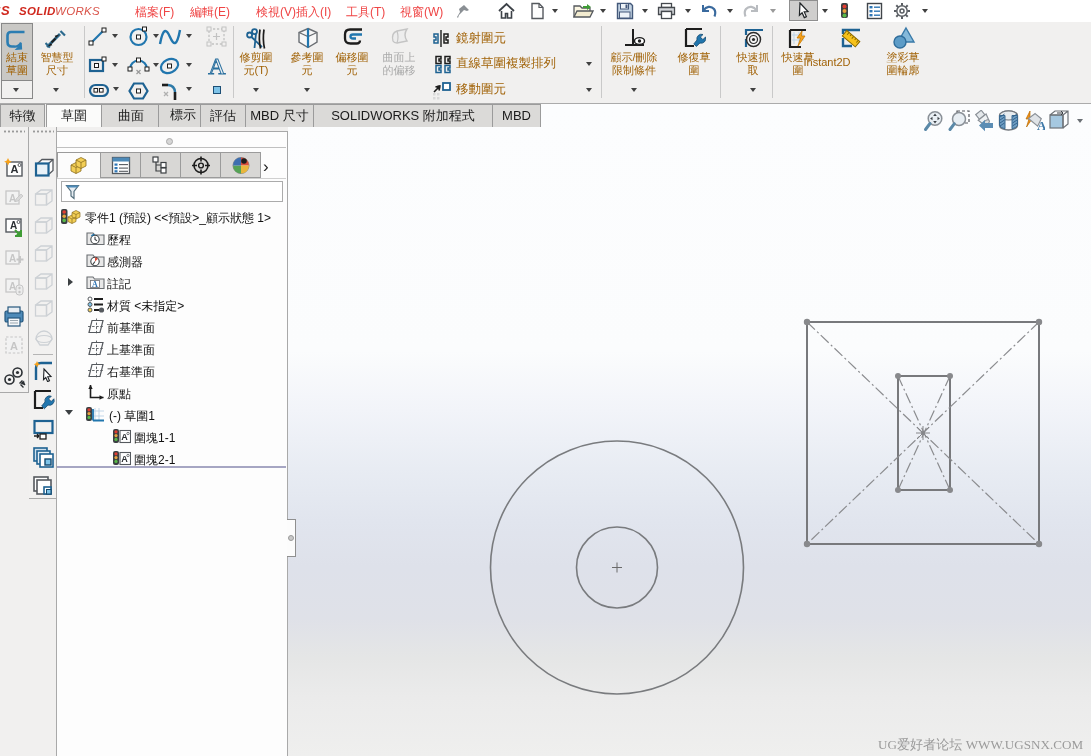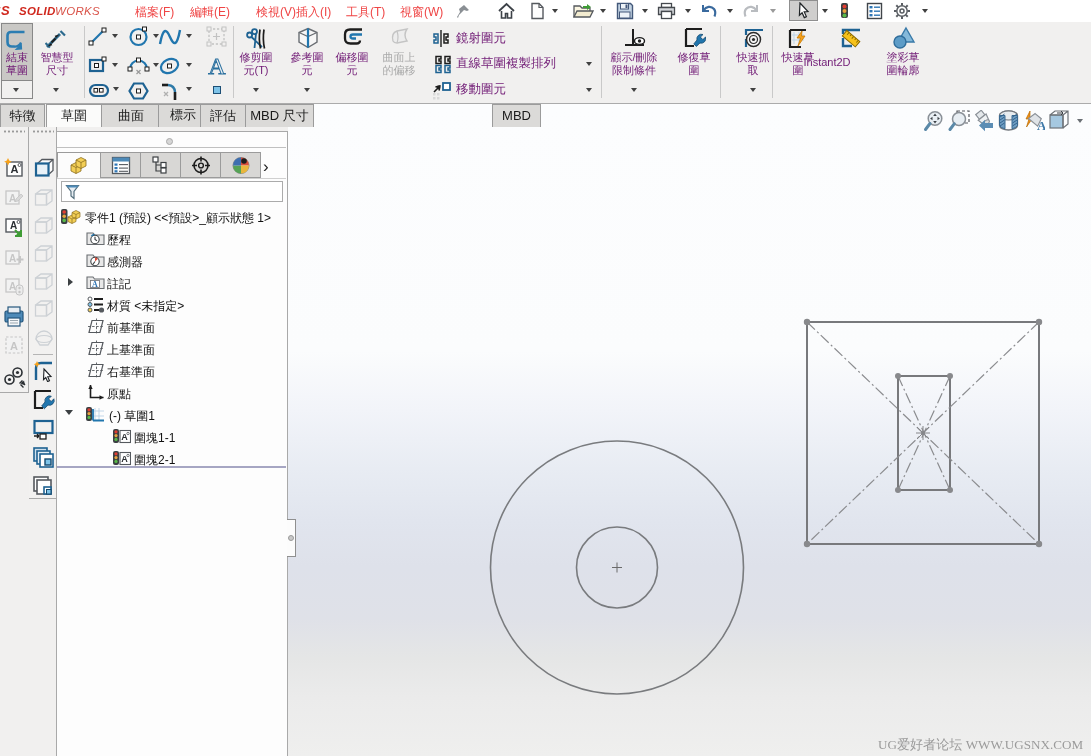--- a/index.html
+++ b/index.html
@@ -5,21 +5,21 @@
 * { margin:0; padding:0; box-sizing:border-box; }
 html,body { width:1091px; height:756px; overflow:hidden; }
 body { font-family:"Liberation Sans", sans-serif; position:relative; background:#f1f0ef; }
 .abs { position:absolute; }
 
 #menubar { left:0; top:0; width:1091px; height:22px; background:#ffffff; }
 .menuitem { position:absolute; top:4px; font-size:12px; color:#ef4444; white-space:nowrap; }
 
 #ribbon { left:0; top:22px; width:1091px; height:82px; background:#f1f0ef; border-bottom:1px solid #ababab; }
 .vsep { position:absolute; top:4px; height:72px; width:1px; background:#c9c9c9; }
-.rlabel { position:absolute; font-size:11px; line-height:13px; color:#701a75; text-align:center; white-space:nowrap; }
+.rlabel { position:absolute; font-size:11px; line-height:13px; color:#a16207; text-align:center; white-space:nowrap; }
 .gray { color:#a9a9a9 !important; }
 .dropd { position:absolute; width:0; height:0; border-left:3.5px solid transparent; border-right:3.5px solid transparent; border-top:4px solid #404040; }
 
 #tabrow { left:0; top:104px; width:546px; height:24px; }
 .tab { position:absolute; top:0; height:23px; background:#dbdad8; border:1px solid #9b9b9b; border-bottom:none; font-size:13px; color:#1a1a1a; text-align:center; line-height:22px; }
 .tab.active { background:#fbfbfa; }
 
 #canvas { left:288px; top:103px; width:803px; height:653px;
   background:linear-gradient(180deg,#fcfdfe 0%, #fbfcfd 38%, #f2f4f9 47%, #e8ecf3 56%, #e1e5ee 64%, #dee1ea 71%, #dfe1e8 79%, #e5e6e6 85%, #ebebeb 91%, #efefee 100%); }
 #watermark { left:878px; top:736px; font-family:"Liberation Serif", serif; font-size:13.5px; color:#9b9b9b; white-space:nowrap; transform:scaleX(0.97); transform-origin:left; }
@@ -400,20 +400,21 @@
   <div class="rlabel" style="left:875px;top:29px;width:56px;">塗彩草<br>圍輪廓</div>
 </div>
 
 <div class="abs" id="tabrow">
   <div class="tab" style="left:0px;width:45px;">特徴</div>
   <div class="tab active" style="left:46px;width:56px;">草圍</div>
   <div class="tab" style="left:101px;width:60px;">曲面</div>
   <div class="tab" style="left:158px;width:50px;font-family:Liberation Mono, monospace;">標示</div>
   <div class="tab" style="left:200px;width:46px;">評估</div>
   <div class="tab" style="left:245px;width:69px;">MBD 尺寸</div>
+  <div class="tab" style="left:313px;width:180px;">SOLIDWORKS 附加程式</div>
   <div class="tab" style="left:492px;width:49px;">MBD</div>
 </div>
 
 <div class="abs" id="headsup" style="left:915px;top:109px;width:176px;height:24px;">
   <svg class="icw" style="left:8px;top:1px;" width="21" height="22" viewBox="0 0 21 22">
     <circle cx="12" cy="8.5" r="6.8" fill="#e8eef3" stroke="#8a9097" stroke-width="1.5"></circle>
     <g fill="#3d4248">
         <path d="M12 3.6 l1.8 2.4 h-3.6z"></path>
         <path d="M12 13.4 l1.8 -2.4 h-3.6z"></path>
         <path d="M7.1 8.5 l2.4 -1.8 v3.6z"></path>

